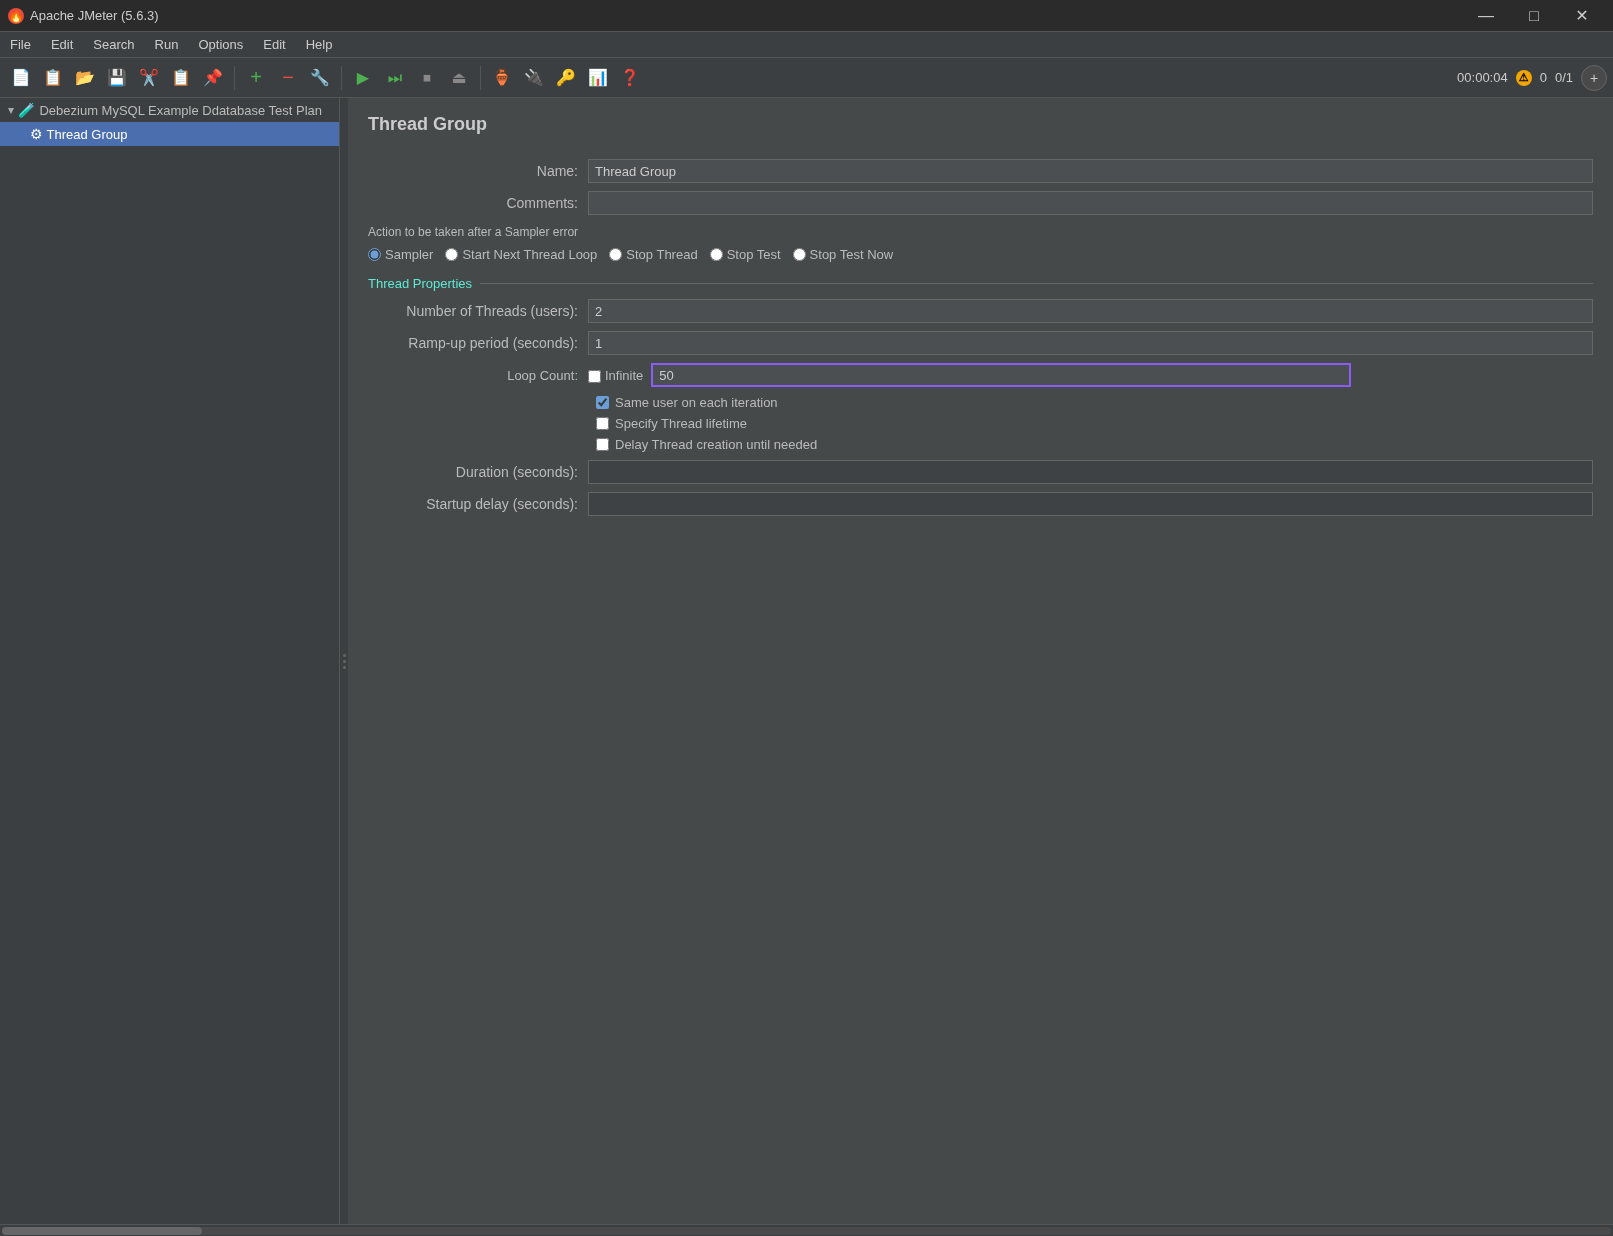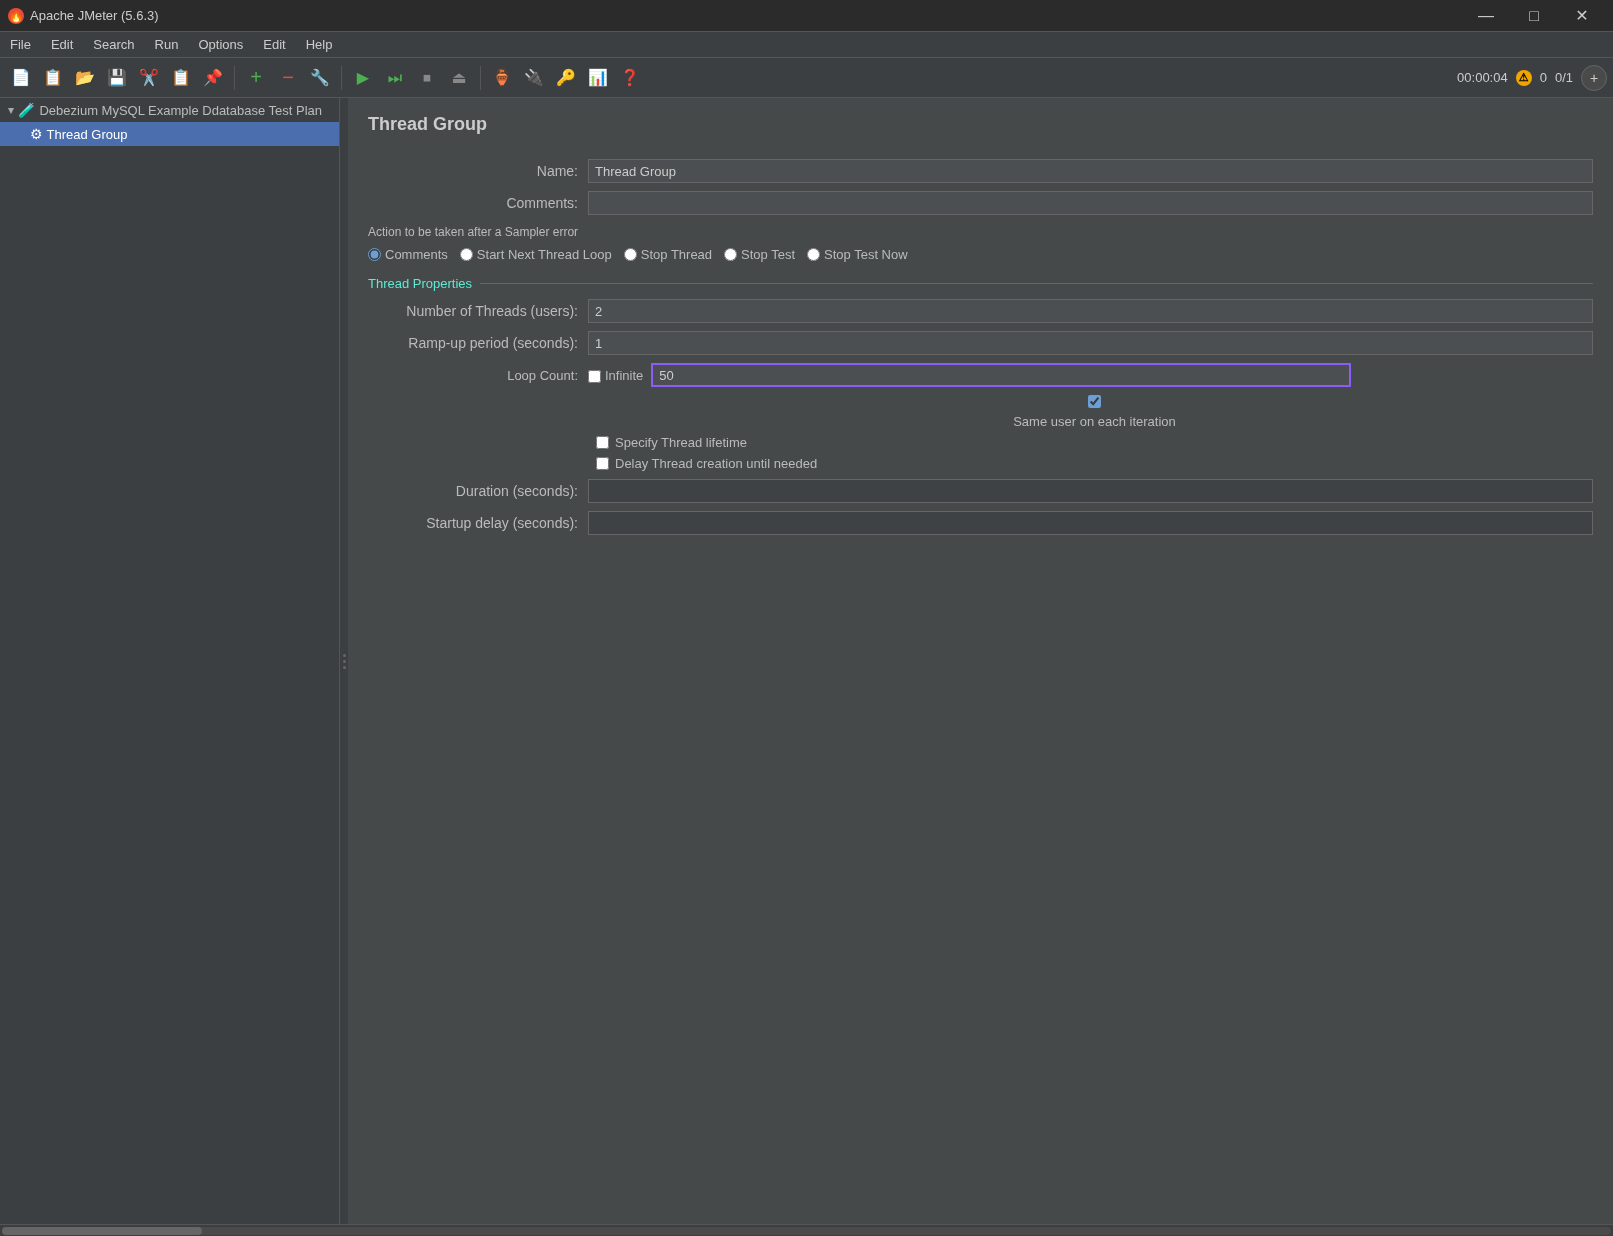--- a/index.html
+++ b/index.html
@@ -434,21 +434,21 @@
     <div class="form-row">
       <span class="form-label">Comments:</span>
       <input class="form-input" type="text" value="" style="">
     </div>
 
     <div class="action-label" style="margin-top:10px; margin-bottom:6px;">Action to be taken after a Sampler error</div>
 
     <div class="radio-group">
       <label class="radio-item">
         <input type="radio" name="sampler-error" checked="" style="">
-        <span>Comments</span>
+        <span>Sampler</span>
       </label>
       <label class="radio-item">
         <input type="radio" name="sampler-error" style="">
         <span>Start Next Thread Loop</span>
       </label>
       <label class="radio-item">
         <input type="radio" name="sampler-error" style="">
         <span>Stop Thread</span>
       </label>
       <label class="radio-item">
@@ -479,21 +479,21 @@
       <span class="loop-label">Loop Count:</span>
       <div class="loop-controls">
         <label class="infinite-check">
           <input type="checkbox" style="">
           <span>Infinite</span>
         </label>
         <input class="form-input active-input" type="text" value="50" style="max-width: 700px;">
       </div>
     </div>
 
-    <div class="checkbox-row" style="margin-left:220px;flex-direction:column;">
+    <div class="checkbox-row" style="margin-left:220px;">
       <input type="checkbox" checked="" style="">
       <span>Same user on each iteration</span>
     </div>
 
     <div class="checkbox-row" style="margin-left:220px;">
       <input type="checkbox" style="">
       <span>Specify Thread lifetime</span>
     </div>
 
     <div class="checkbox-row" style="margin-left:220px;">

